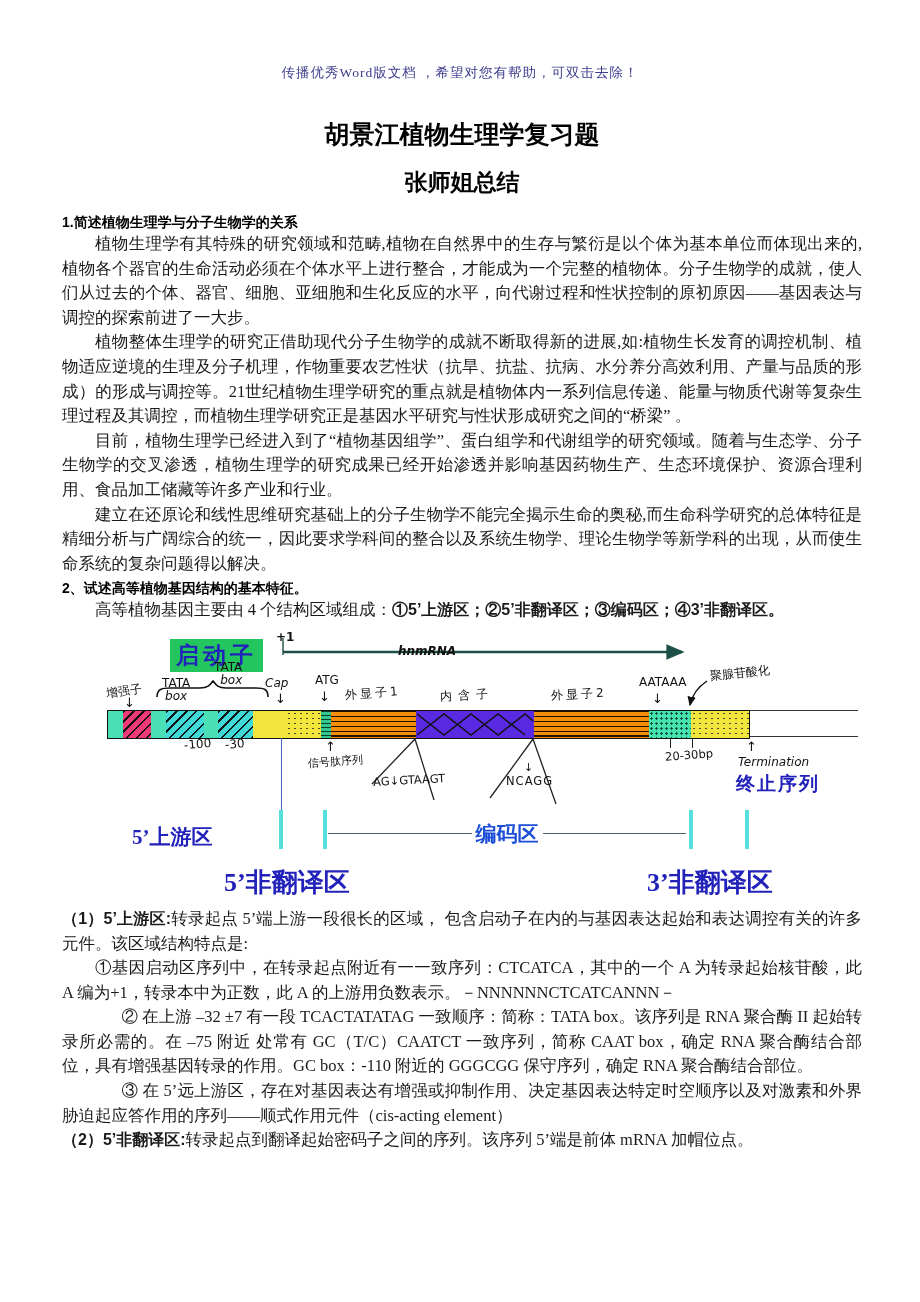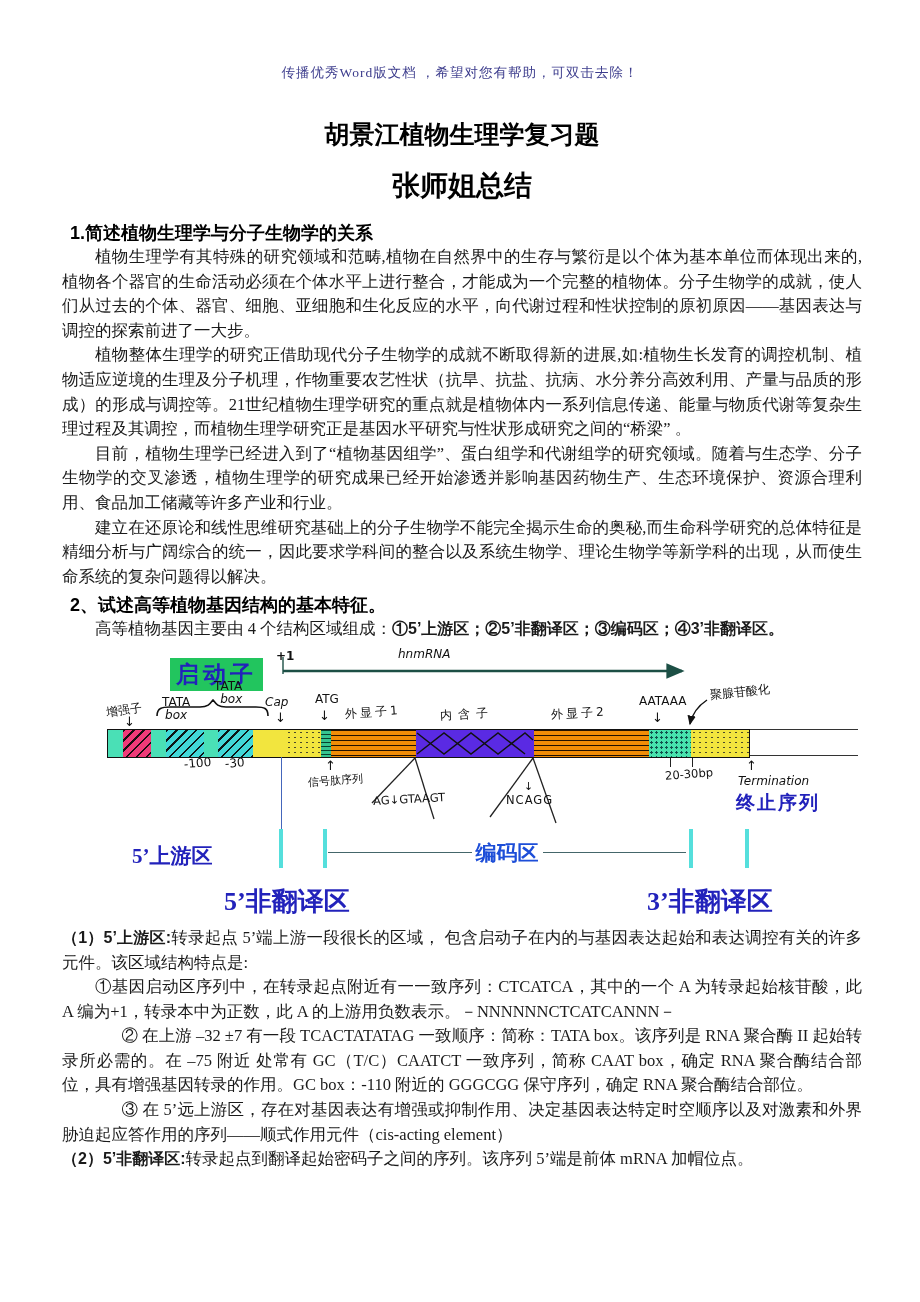--- a/index.html
+++ b/index.html
@@ -1,22 +1,22 @@
 <!DOCTYPE html>
 <html><head>
 <meta charset="utf-8">
 <style>
   html,body{margin:0;padding:0;}
   body{width:920px;height:1302px;background:#ffffff;font-family:"Liberation Serif",serif;color:#1a1a1a;overflow:hidden;}
   .page{position:relative;width:920px;height:1302px;background:#fff;}
   .note{position:absolute;top:64px;left:0;right:0;text-align:center;font-size:13.5px;color:#3b3b8c;letter-spacing:1px;}
   .content{position:absolute;top:110px;left:62px;width:800px;}
   .doc-title{margin:8px 0 0;text-align:center;font-family:"Liberation Sans",sans-serif;font-weight:bold;font-size:25px;color:#000;}
-  .doc-subtitle{margin:16px 0 0;text-align:center;font-family:"Liberation Sans",sans-serif;font-weight:bold;font-size:28px;color:#000;}
-  .sec-heading{margin:16px 8px 0;font-family:"Liberation Sans",sans-serif;font-weight:bold;font-size:18px;color:#000;}
+  .doc-subtitle{margin:16px 0 0;text-align:center;font-family:"Liberation Sans",sans-serif;font-weight:bold;font-size:23px;color:#000;}
+  .sec-heading{margin:16px 0 0;font-family:"Liberation Sans",sans-serif;font-weight:bold;font-size:14px;color:#000;}
   p.body{margin:0;font-size:16.5px;line-height:24.6px;text-align:justify;text-indent:2em;}
   p.noindent{text-indent:0;}
   p.deep{text-indent:3.6em;}
   p.body b{font-family:"Liberation Sans",sans-serif;font-size:16px;}
   .intro b{font-family:"Liberation Sans",sans-serif;}
 
   
   .diagram{position:relative;width:800px;height:282px;margin-top:2px;}
   .hand{position:absolute;font-family:"DejaVu Sans",sans-serif;font-size:12px;color:#111;white-space:nowrap;line-height:1.05;}
   .promoter{position:absolute;left:108px;top:14px;background:#22c55e;color:#2222bb;font-family:"Liberation Sans",sans-serif;font-weight:bold;font-size:23px;padding:1px 6px;letter-spacing:4px;}
@@ -83,21 +83,21 @@
         <path d="M645,56 C636,62 630,70 628,80" fill="none" stroke="#111" stroke-width="1.4" marker-end="url(#ahb)"></path>
 
         <path d="M353,114 L310,159" stroke="#222" stroke-width="1.3" fill="none"></path>
         <path d="M353,114 L372,175" stroke="#222" stroke-width="1.3" fill="none"></path>
         <path d="M471,114 L428,173" stroke="#222" stroke-width="1.3" fill="none"></path>
         <path d="M471,114 L494,179" stroke="#222" stroke-width="1.3" fill="none"></path>
       </svg>
 
       <div class="promoter">启动子</div>
       <div class="hand" style="left:214px;top:6px;font-weight:bold;">+1</div>
-      <div class="hand" style="left:336px;top:4px;font-style:italic;font-weight:normal;">hnmRNA</div>
+      <div class="hand" style="left:336px;top:20px;font-style:italic;font-weight:bold;">hnmRNA</div>
 
       <div class="hand" style="left:44px;top:60px;transform:rotate(-8deg);">增强子</div>
       <span class="arrow-glyph" style="left:62px;top:70px;">↓</span>
 
       <div class="hand" style="left:100px;top:52px;text-align:center;">
         <div>TATA</div>
         <div style="font-style:italic;">box</div>
       </div>
       <div class="hand" style="left:152px;top:36px;text-align:right;">
         <div>TATA</div>

